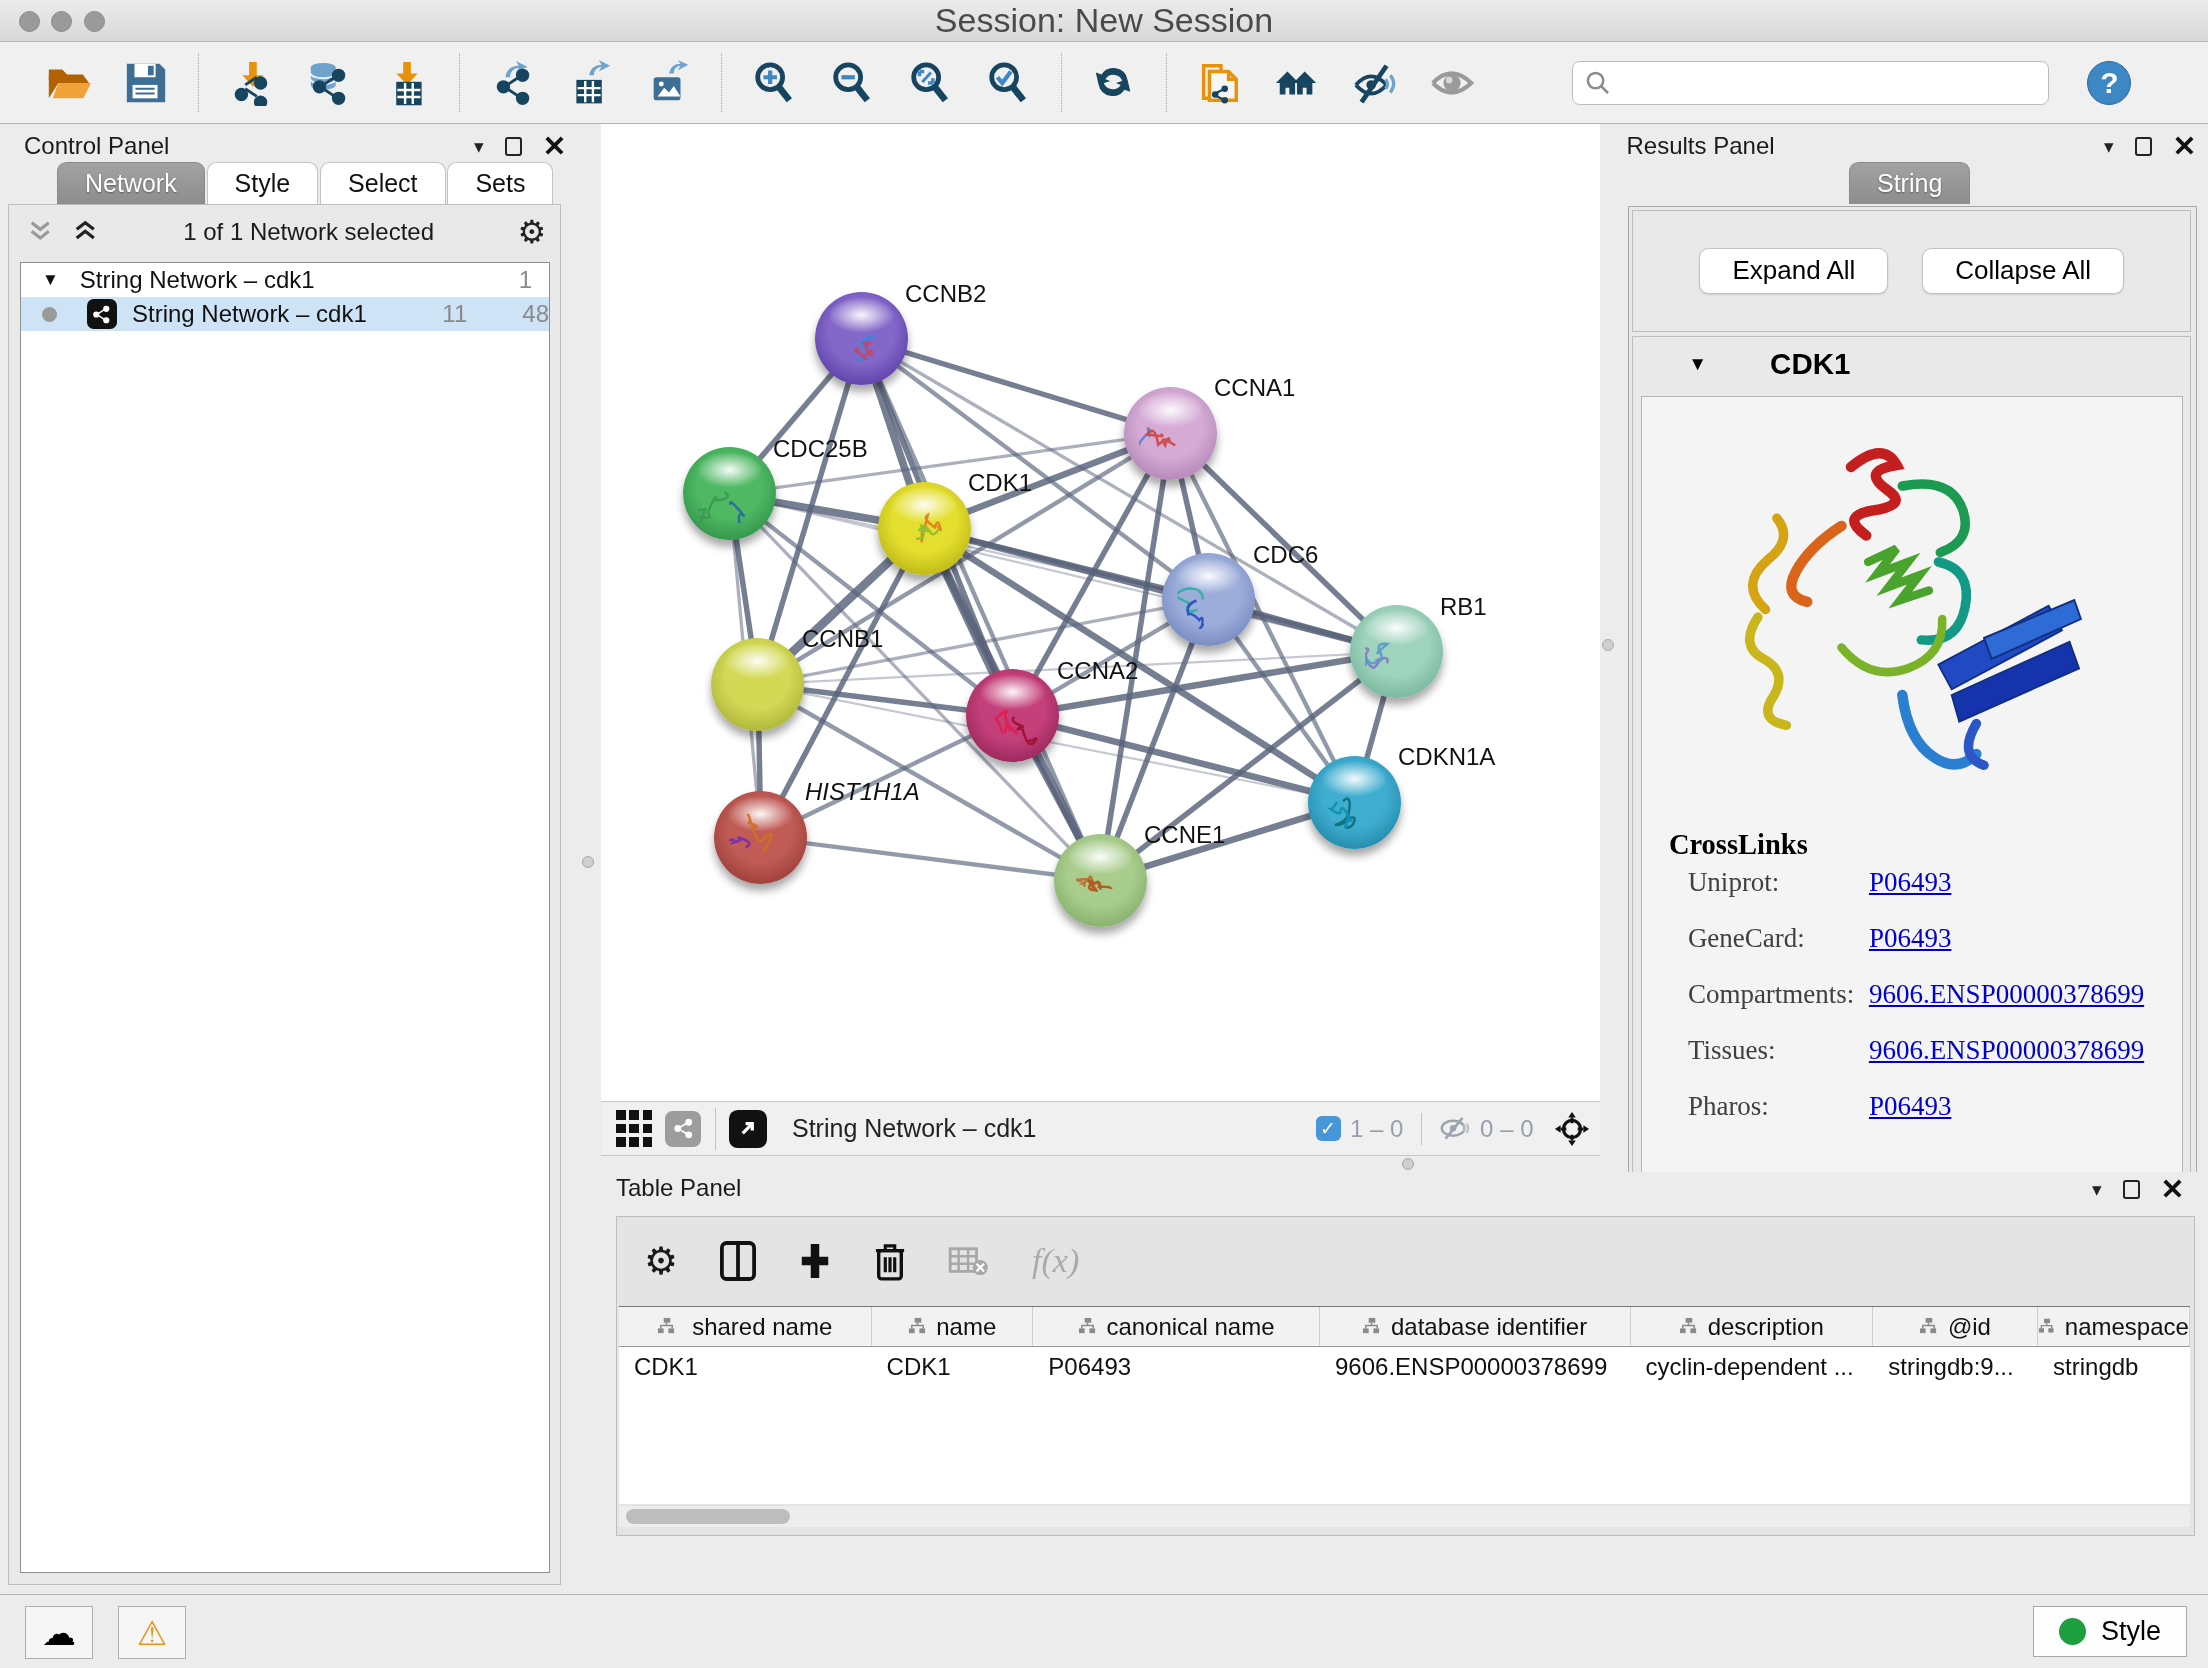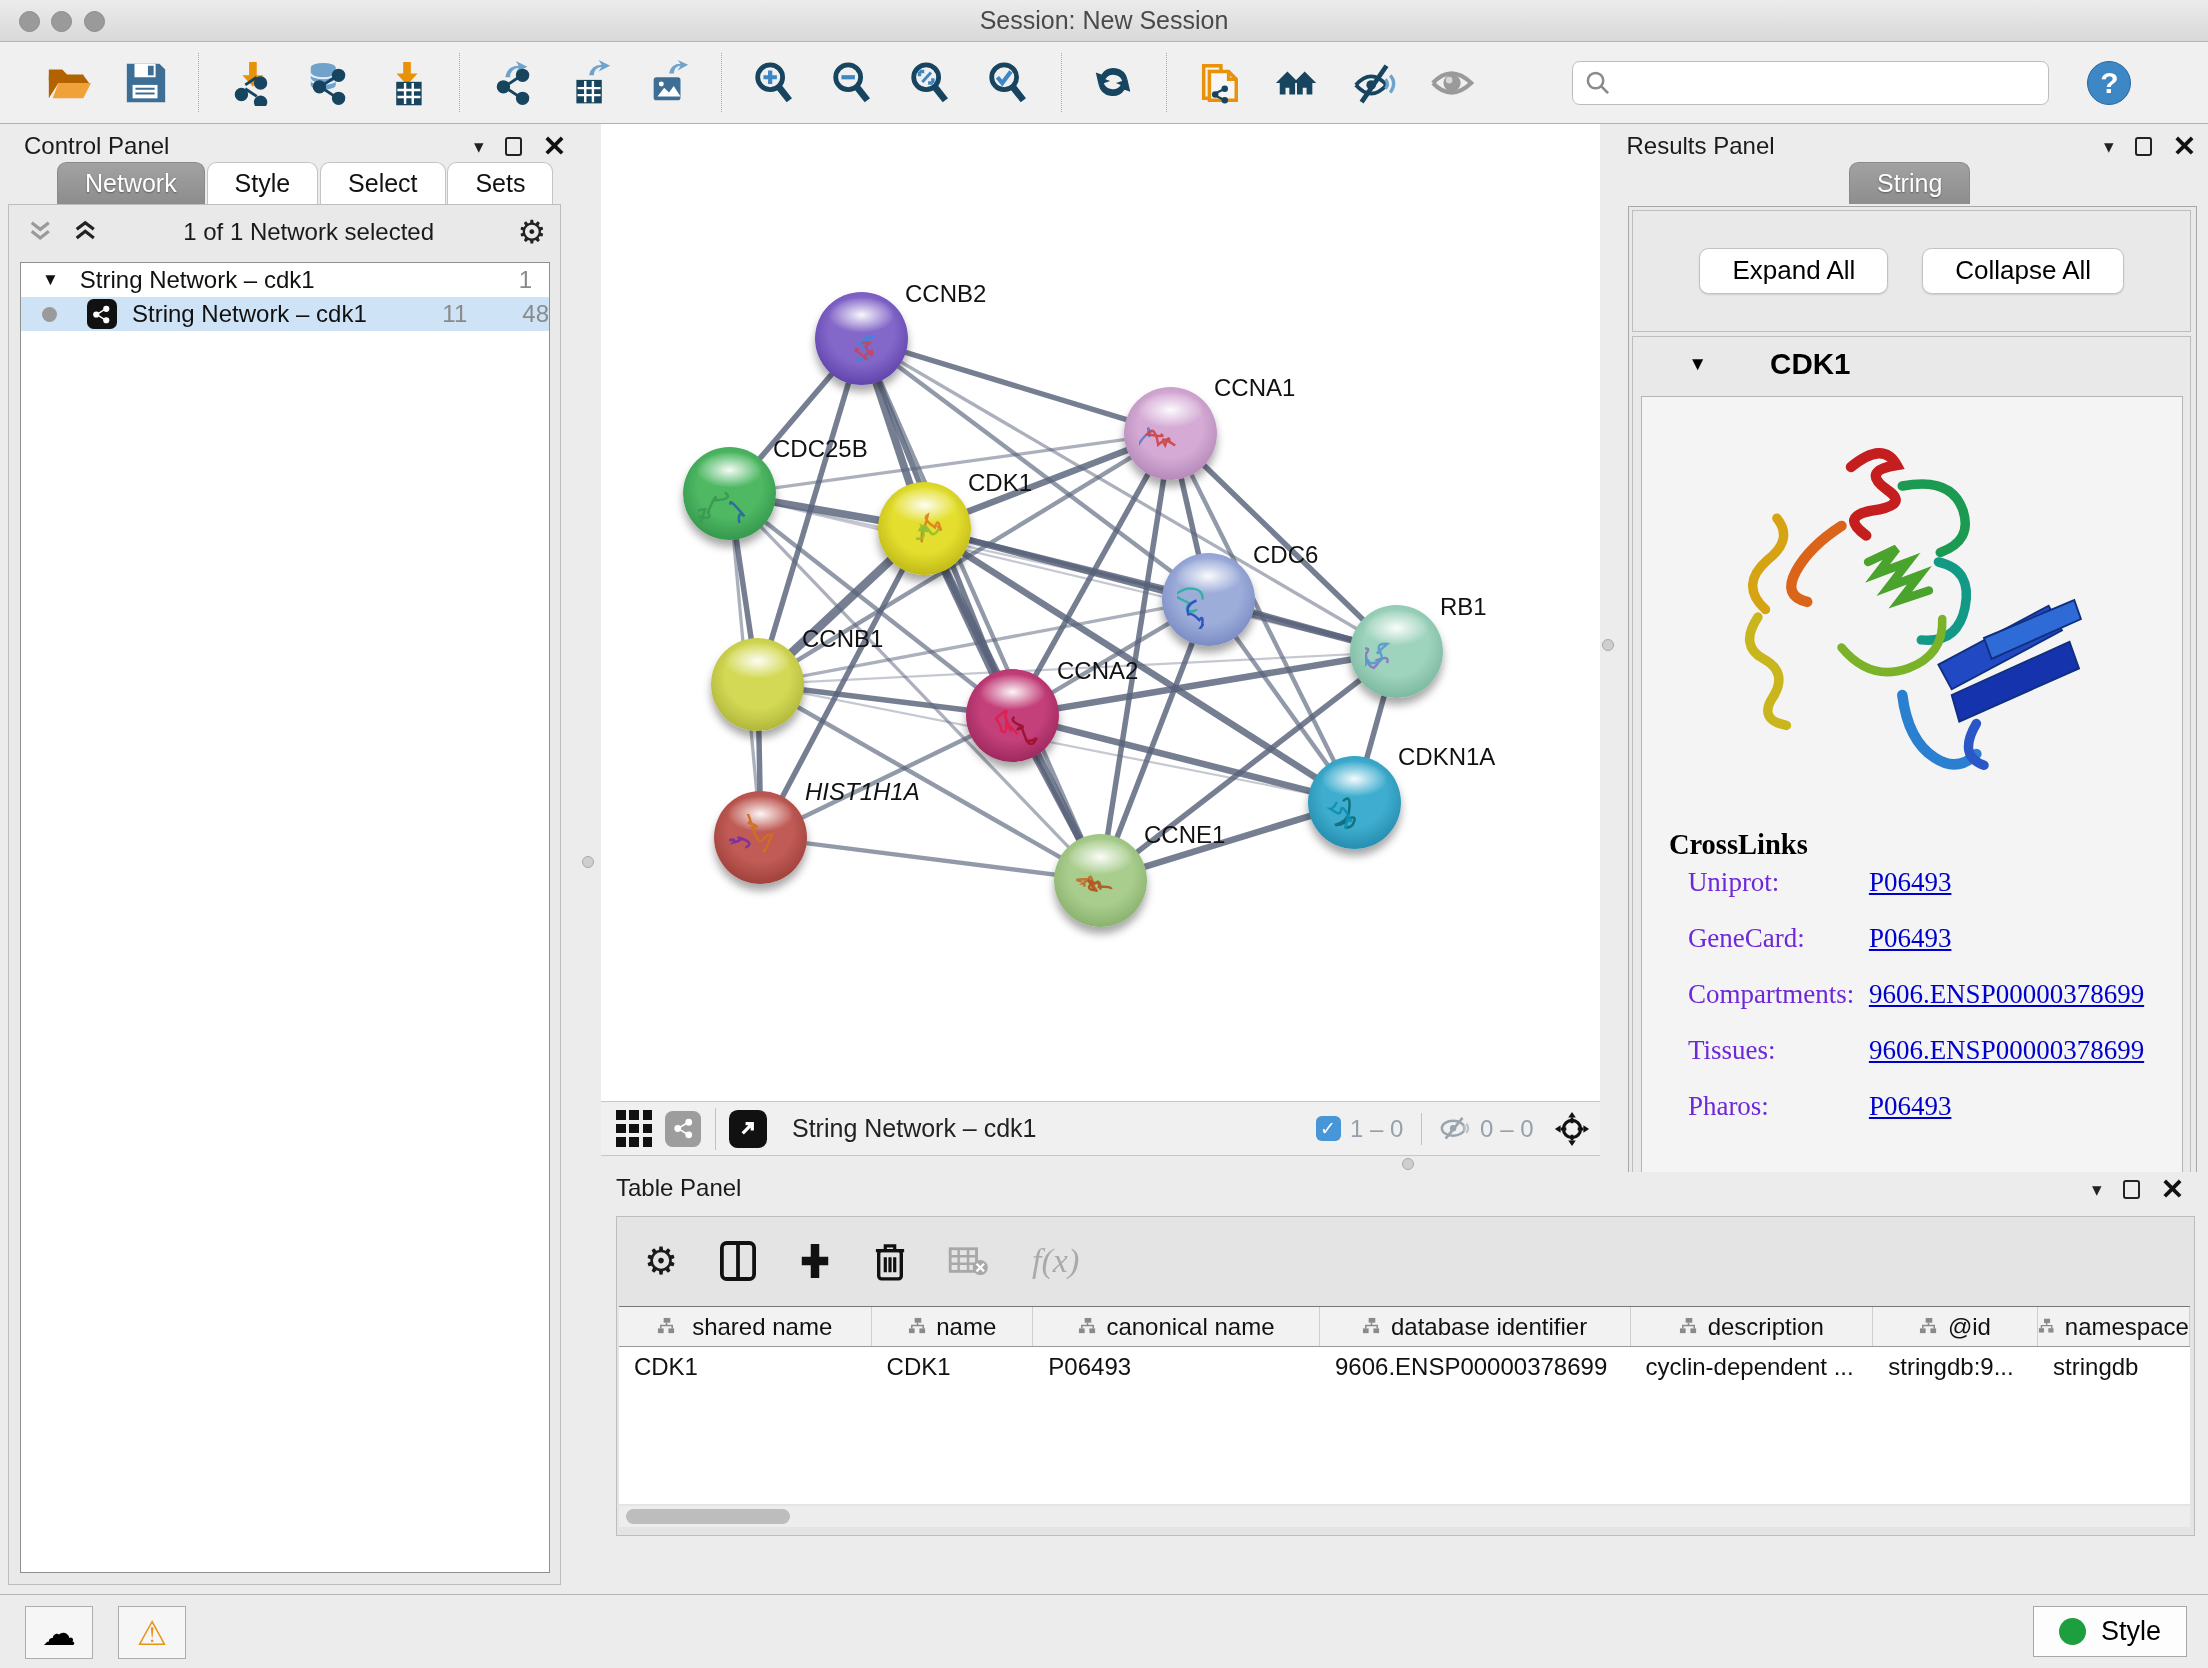--- a/index.html
+++ b/index.html
@@ -7,21 +7,21 @@
     font-family:"Liberation Sans", sans-serif; background:#ececec; }
   .app { position:relative; width:2208px; height:1668px; background:#ececec; }
 
   
   .titlebar { position:absolute; left:0; top:0; width:2208px; height:42px;
     background:linear-gradient(#ececec,#d8d8d8); border-bottom:1px solid #b6b6b6;
     display:flex; align-items:center; justify-content:center; }
   .traffic { position:absolute; left:19px; top:10.5px; display:flex; gap:11.4px; }
   .traffic span { width:21px; height:21px; border-radius:50%; background:#9a9a9a;
     border:1px solid #8a8a8a; }
-  .win-title { font-size:25px; color:#4a4a4a; }
+  .win-title { font-size:34px; color:#4a4a4a; }
 
   
   .toolbar { position:absolute; left:0; top:42px; width:2208px; height:82px;
     background:#f0f0f0; border-bottom:1px solid #b0b0b0;
     display:flex; align-items:center; padding-left:28.5px; }
   .tb-btn { width:59px; height:59px; display:flex; align-items:center; justify-content:center;
     margin:0 9.5px; cursor:pointer; }
   .tb-sep { width:0; height:59px; border-left:1.9px dotted #a8a8a8; margin:0 13.3px; }
   .tb-search { margin-left:80px; width:477px; height:44px; background:#fff;
     border:1px solid #bcbcbc; border-radius:7.6px; display:flex; align-items:center; padding-left:11.4px; }
@@ -105,21 +105,21 @@
     padding:0 32px; font-size:26px; display:flex; align-items:center; box-shadow:0 1px 1.9px rgba(0,0,0,.12); }
   .rp-protein-box { position:absolute; left:2.9px; top:129px; width:559px; height:930px; border:1px solid #bdbdbd; }
   .rp-ph { height:53px; display:flex; align-items:center; }
   .rp-ph .tri { margin-left:55px; font-size:19px; }
   .rp-ph .nm { margin-left:63px; font-size:29.5px; font-weight:bold; }
   .rp-card { position:absolute; left:7.6px; top:59px; width:542px; height:810px; background:#f4f4f4;
     border:1px solid #b4b4b4; }
   .rp-desc { font-size:26px; color:#111; margin:13.3px 0 0 17px; }
   .xl-head { font-family:"Liberation Serif", serif; font-weight:bold; font-size:28.5px; margin:17px 0 5.7px 27px; }
   .xl-row { display:flex; font-family:"Liberation Serif", serif; font-size:27px; margin:0 0 25px 46px; }
-  .xl-lab { width:181px; color:#6d28d9; }
+  .xl-lab { width:181px; color:#404040; }
   .xl-val { color:#0000cc; text-decoration:underline; }
 
   
   .table-panel { position:absolute; left:601px; top:1172px; width:1607px; height:422px; background:#ececec; }
   .tp-box { position:absolute; left:15px; top:44px; width:1579px; height:320px;
     background:#e4e4e4; border:1px solid #bdbdbd; }
   .tp-tools { height:88px; display:flex; align-items:center; gap:42px; padding-left:27px; }
   .tbl { position:absolute; left:1.9px; top:89px; width:1571px; height:198px; background:#fff;
     border-top:1.9px solid #777; overflow:hidden; }
   .tbl-head { display:flex; background:#f2f2f2; border-bottom:1.9px solid #999; height:40px; }

